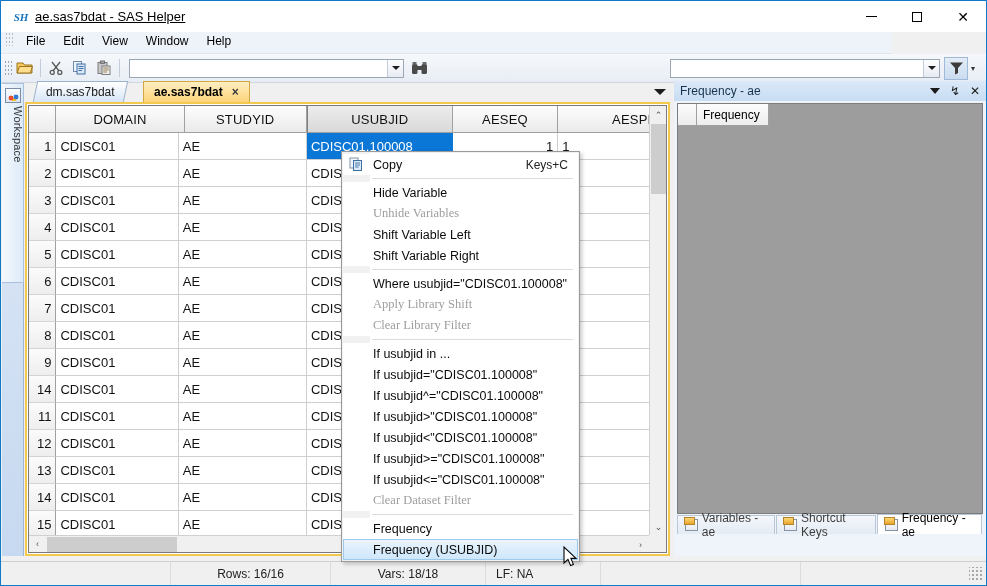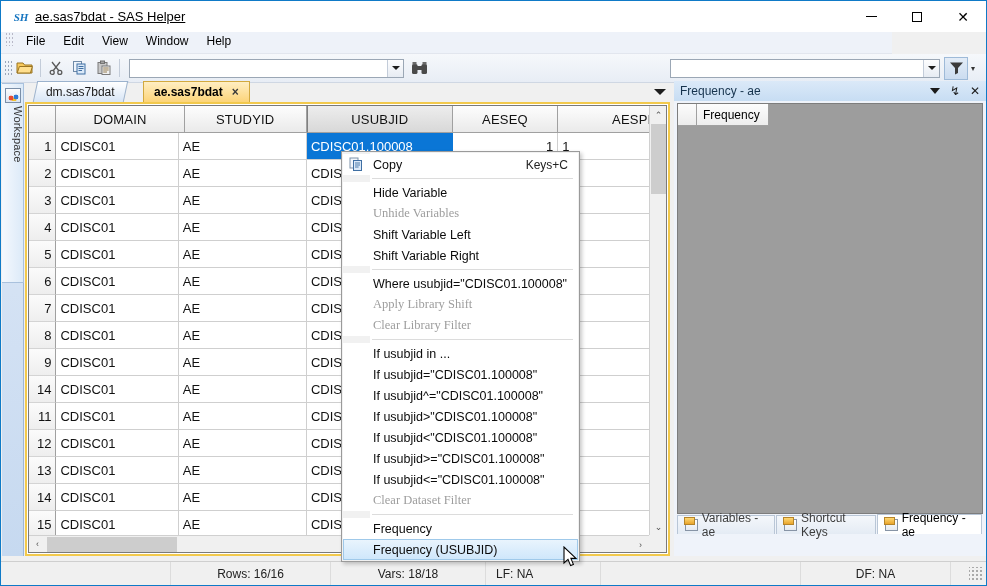--- a/index.html
+++ b/index.html
@@ -637,17 +637,16 @@
       </div>
     </div>
   </div>
 
   <div class="statusbar">
     <div class="sb-cell" style="width:170px"></div>
     <div class="sb-cell" style="width:160px">Rows: 16/16</div>
     <div class="sb-cell" style="width:155px">Vars: 18/18</div>
     <div class="sb-cell" style="width:115px;justify-content:flex-start;padding-left:10px">LF: NA</div>
     <div class="sb-cell" style="width:200px"></div>
-    <div class="sb-cell" style="width:150px">DF: NA</div>
     <div class="sb-grip"></div>
   </div>
 
 </div>
 
 </body></html>

